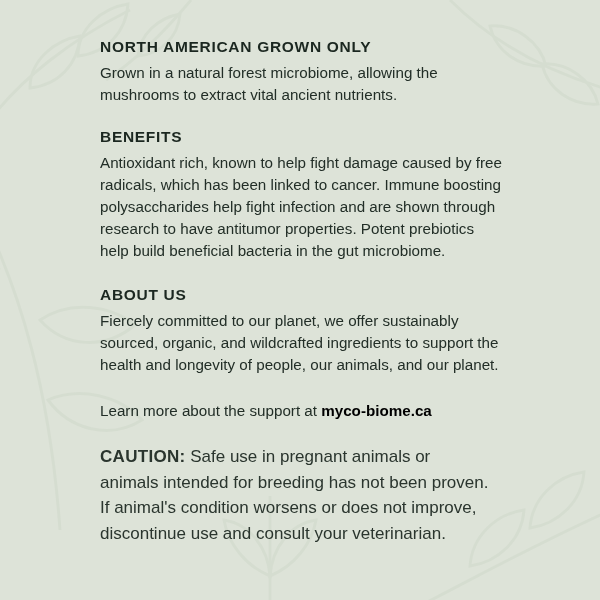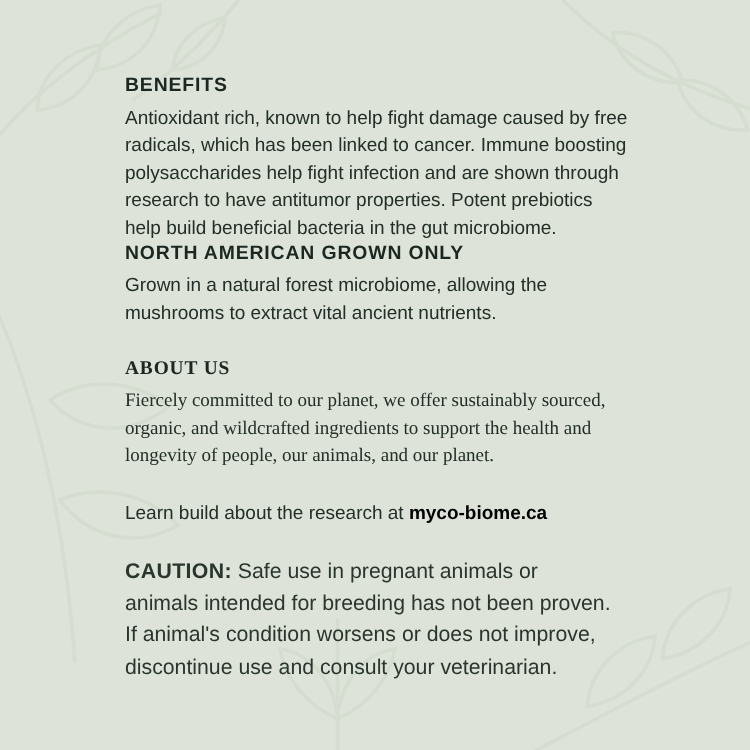--- a/index.html
+++ b/index.html
@@ -47,21 +47,21 @@
     text-transform: uppercase;
   }
   p.body-text {
     font-size: 15.2px;
     line-height: 1.45;
     margin: 0;
     color: #222e27;
     font-weight: 400;
   }
   .block-benefits { margin-top: 22px; }
-  .block-about { margin-top: 24px; font-family: Liberation Serif, serif; }
+  .block-about { margin-top: 24px; }
   .learn-more {
     margin-top: 24px;
     font-size: 15.2px;
     line-height: 1.45;
     color: #222e27;
   }
   .learn-more .domain {
     font-weight: bold;
     color: #000000;
   }
@@ -125,37 +125,37 @@
   <div class="watermark" style="left:150px; bottom:-70px;">
     <svg class="wm-svg" width="240" height="180" viewBox="0 0 240 180" aria-hidden="true">
       <path d="M120 170 C 120 110, 120 60, 120 10"></path>
       <path d="M120 90 C 96 80, 78 58, 74 34 C 100 38, 118 62, 120 90 Z"></path>
       <path d="M120 90 C 144 80, 162 58, 166 34 C 140 38, 122 62, 120 90 Z"></path>
     </svg>
   </div>
 
   <div class="content">
 
+    <div class="block block-grown">
+      <h2 class="section-head">NORTH AMERICAN GROWN ONLY</h2>
+      <p class="body-text">Grown in a natural forest microbiome, allowing the mushrooms to extract vital ancient nutrients.</p>
+    </div>
+
     <div class="block block-benefits">
       <h2 class="section-head">BENEFITS</h2>
       <p class="body-text">Antioxidant rich, known to help fight damage caused by free radicals, which has been linked to cancer. Immune boosting polysaccharides help fight infection and are shown through research to have antitumor properties. Potent prebiotics help build beneficial bacteria in the gut microbiome.</p>
-    </div>
-
-    <div class="block block-grown">
-      <h2 class="section-head">NORTH AMERICAN GROWN ONLY</h2>
-      <p class="body-text">Grown in a natural forest microbiome, allowing the mushrooms to extract vital ancient nutrients.</p>
     </div>
 
     <div class="block block-about">
       <h2 class="section-head">ABOUT US</h2>
       <p class="body-text">Fiercely committed to our planet, we offer sustainably sourced, organic, and wildcrafted ingredients to support the health and longevity of people, our animals, and our planet.</p>
     </div>
 
     <div class="learn-more">
-      <span>Learn build about the research at </span><span class="domain">myco-biome.ca</span>
+      <span>Learn more about the support at </span><span class="domain">myco-biome.ca</span>
     </div>
 
     <div class="caution">
       <span class="caution-label">CAUTION:</span><span> Safe use in pregnant animals or animals intended for breeding has not been proven. If animal's condition worsens or does not improve, discontinue use and consult your veterinarian.</span>
     </div>
 
   </div>
 </div>
 
 </body></html>

